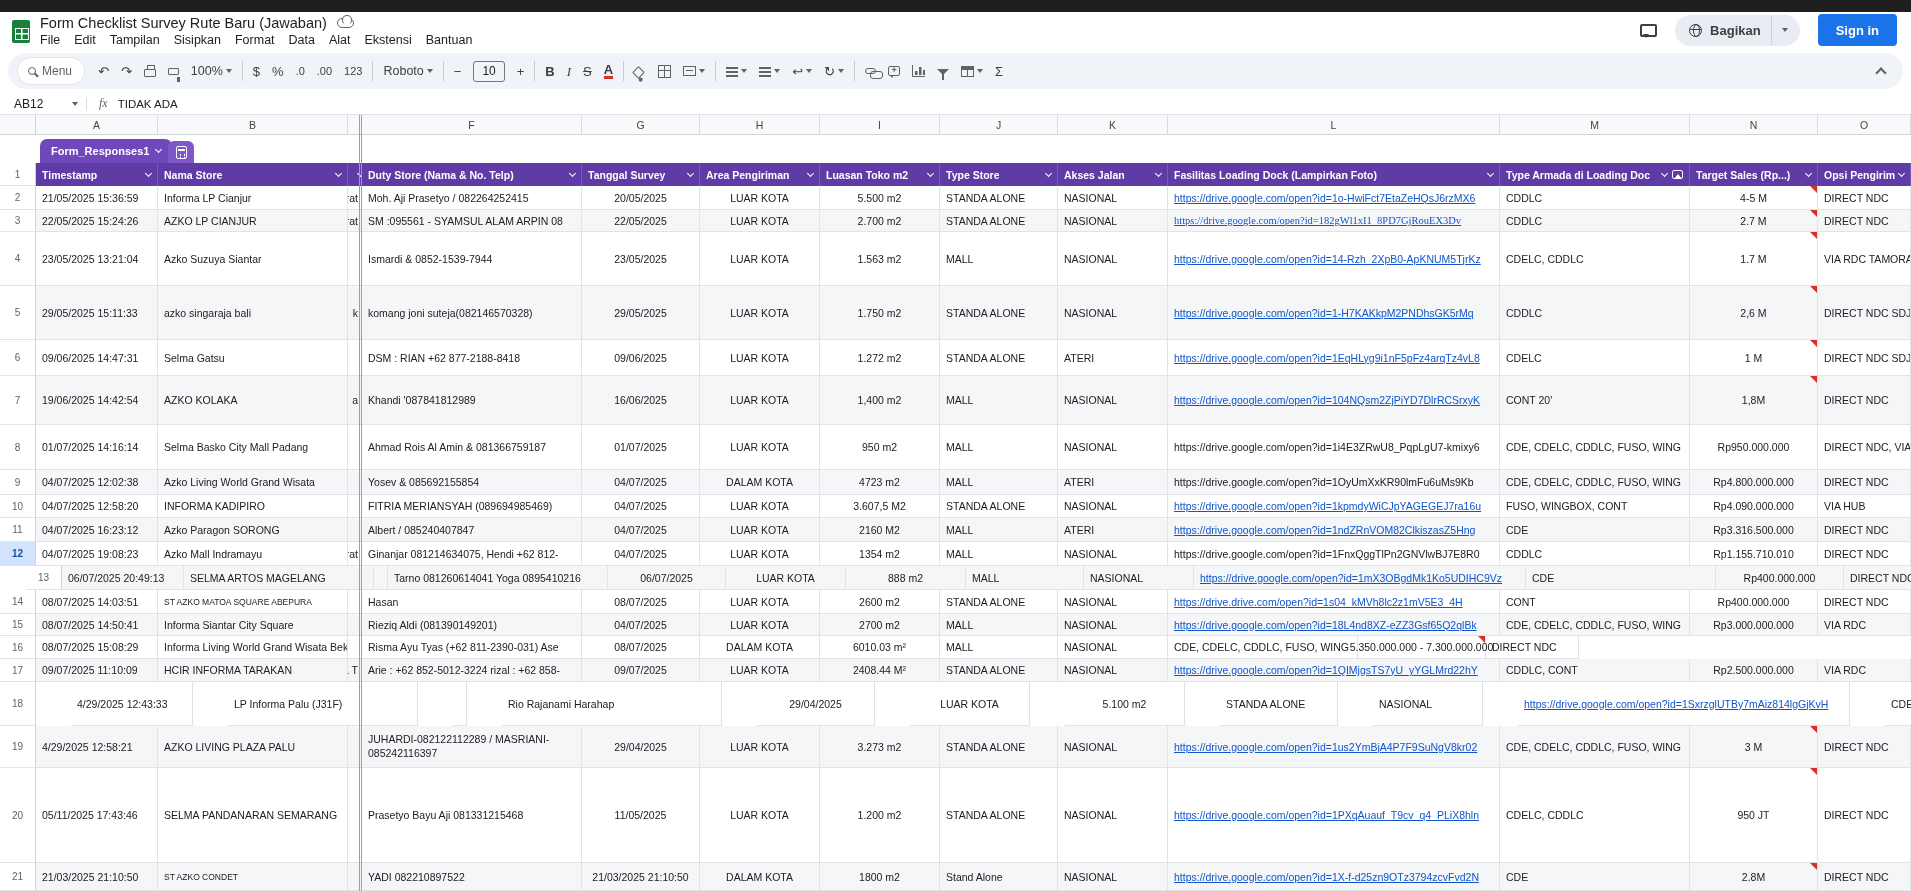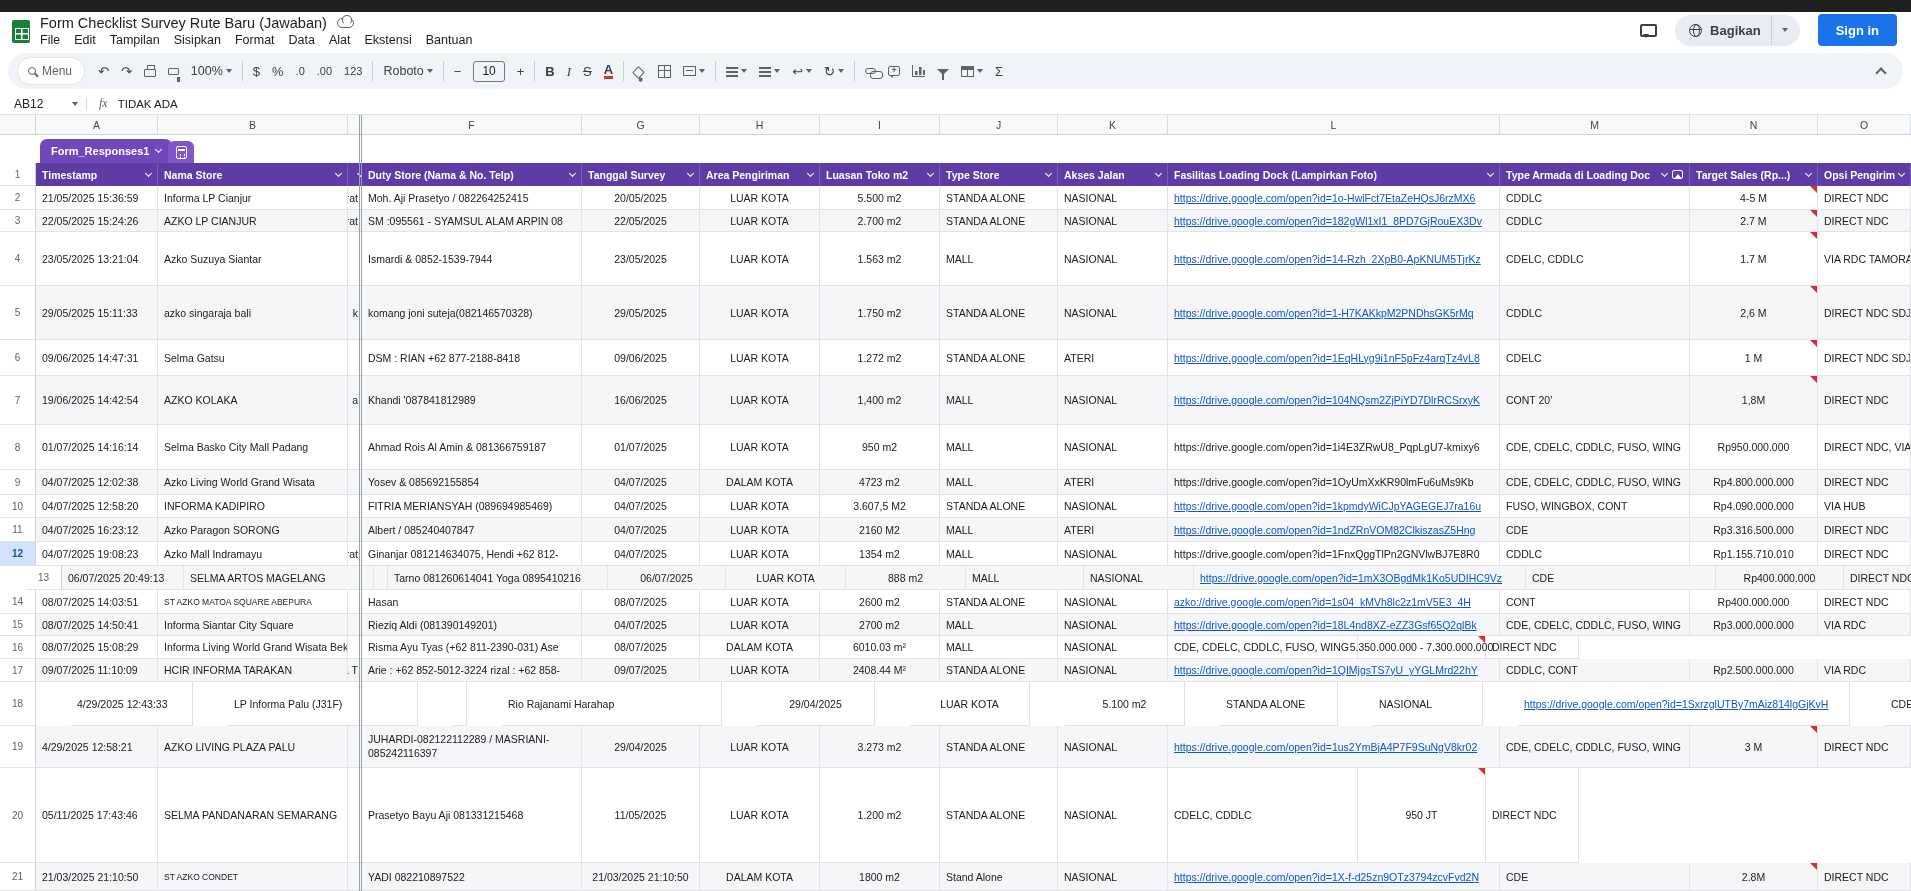--- a/index.html
+++ b/index.html
@@ -495,21 +495,21 @@
           </div>
           <div class="cell center" style="width: 120px;">
             <span>2.700 m2</span>
           </div>
           <div class="cell" style="width: 118px;">
             <span>STANDA ALONE</span>
           </div>
           <div class="cell" style="width: 110px;">
             <span>NASIONAL</span>
           </div>
-          <div class="cell" style="width: 332px;">
+          <div class="cell" style="width: 332px; font-family: Liberation Serif, serif;">
             <a class="dlink">https://drive.google.com/open?id=182gWl1xI1_8PD7GjRouEX3Dv</a>
           </div>
           <div class="cell" style="width: 190px;">
             <span>CDDLC</span>
           </div>
           <div class="cell center target" style="width: 128px;">
             <span>2.7 M</span>
             <span class="warn-tri"></span>
           </div>
           <div class="cell" style="width: 93px;">
@@ -963,21 +963,21 @@
           <div class="cell center" style="width: 120px;">
             <span>2600 m2</span>
           </div>
           <div class="cell" style="width: 118px;">
             <span>STANDA ALONE</span>
           </div>
           <div class="cell" style="width: 110px;">
             <span>NASIONAL</span>
           </div>
           <div class="cell" style="width: 332px;">
-            <a class="dlink">azko://drive.google.com/open?id=1s04_kMVh8lc2z1mV5E3_4H</a>
+            <a class="dlink">https://drive.drive.com/open?id=1s04_kMVh8lc2z1mV5E3_4H</a>
           </div>
           <div class="cell" style="width: 190px;">
             <span>CONT</span>
           </div>
           <div class="cell center target" style="width: 128px;">
             <span>Rp400.000.000</span>
           </div>
           <div class="cell" style="width: 93px;">
             <span>DIRECT NDC</span>
           </div>
@@ -1213,20 +1213,23 @@
             <span>LUAR KOTA</span>
           </div>
           <div class="cell center" style="width: 120px;">
             <span>1.200 m2</span>
           </div>
           <div class="cell" style="width: 118px;">
             <span>STANDA ALONE</span>
           </div>
           <div class="cell" style="width: 110px;">
             <span>NASIONAL</span>
+          </div>
+          <div class="cell" style="width: 332px;">
+            <a class="dlink">https://drive.google.com/open?id=1PXqAuauf_T9cv_q4_PLiX8hln</a>
           </div>
           <div class="cell" style="width: 190px;">
             <span>CDELC, CDDLC</span>
           </div>
           <div class="cell center target" style="width: 128px;">
             <span>950 JT</span>
             <span class="warn-tri"></span>
           </div>
           <div class="cell" style="width: 93px;">
             <span>DIRECT NDC</span>

